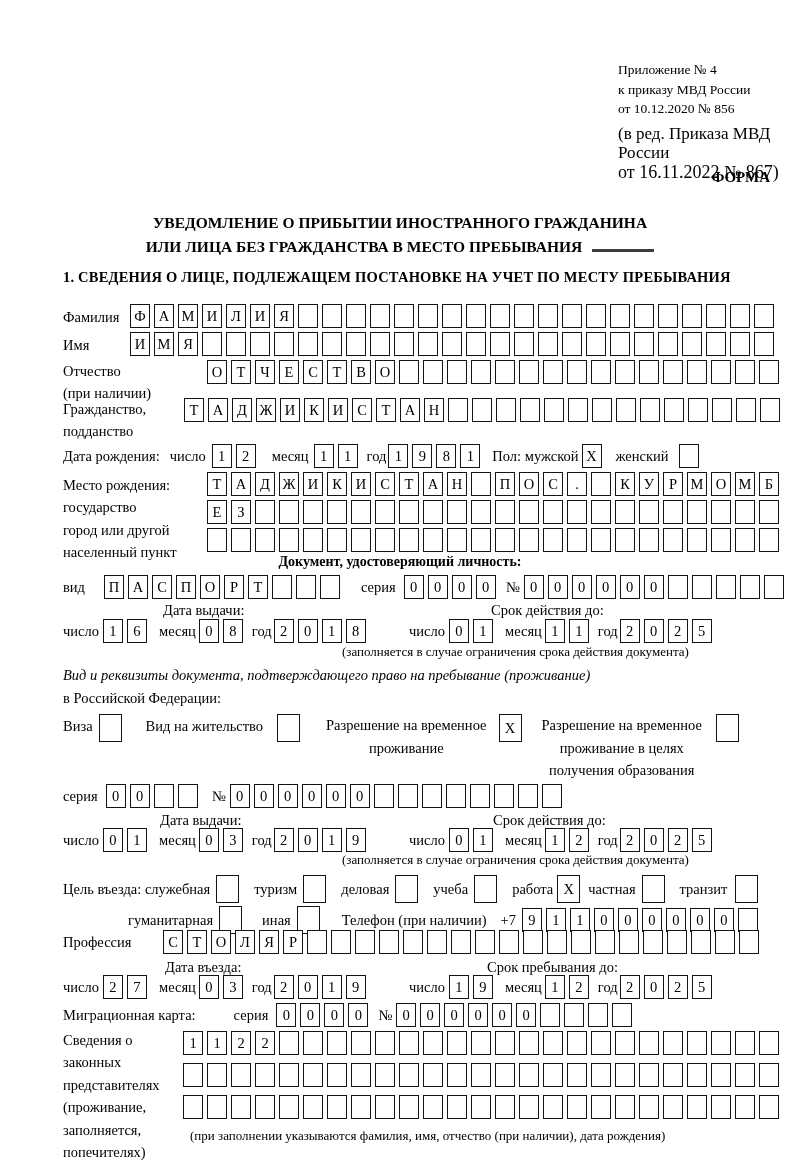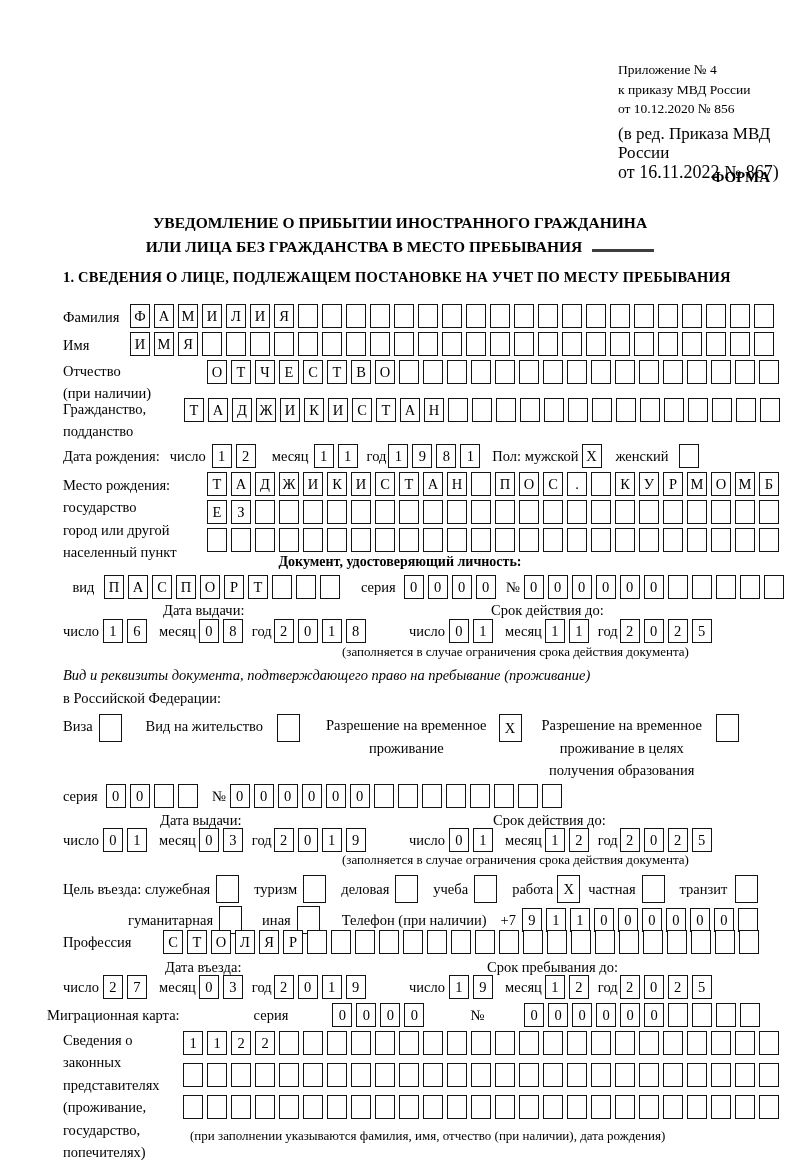--- a/index.html
+++ b/index.html
@@ -280,21 +280,21 @@
       <span class="cell"></span>
       <span class="cell"></span>
       <span class="cell"></span>
       <span class="cell"></span>
       <span class="cell"></span>
     </div>
 
   <div class="abs center-head" style="left:0;top:532px;">Документ, удостоверяющий личность:</div>
 
   <div class="abs row" style="left:63px;top:553px;">
-    <span class="lbl" style="width:41px;text-align:center;">вид</span>
+    <span class="lbl" style="width:41px;">вид</span>
     <span class="cells">
         <span class="cell">П</span>
         <span class="cell">А</span>
         <span class="cell">С</span>
         <span class="cell">П</span>
         <span class="cell">О</span>
         <span class="cell">Р</span>
         <span class="cell">Т</span>
         <span class="cell"></span>
         <span class="cell"></span>
@@ -585,21 +585,21 @@
       </span>
     <span class="lbl" style="margin-left:5px;">год</span>
     <span class="cells" style="margin-left:2px;">
         <span class="cell">2</span>
         <span class="cell">0</span>
         <span class="cell">2</span>
         <span class="cell">5</span>
       </span>
   </div>
 
-  <div class="abs row" style="left:47px;top:981px;gap:36px;">
+  <div class="abs row" style="left:63px;top:981px;">
     <span class="lbl">Миграционная карта:</span>
     <span class="lbl" style="margin-left:38px;margin-right:8px;">серия</span>
     <span class="cells">
         <span class="cell">0</span>
         <span class="cell">0</span>
         <span class="cell">0</span>
         <span class="cell">0</span>
       </span>
     <span class="lbl" style="margin-left:6px;margin-right:4px;">№</span>
     <span class="cells">
@@ -614,21 +614,21 @@
         <span class="cell"></span>
         <span class="cell"></span>
       </span>
   </div>
 
   <div class="abs stack" style="left:63px;top:1007px;">
     <div>Сведения о</div>
     <div>законных</div>
     <div>представителях</div>
     <div>(проживание,</div>
-    <div>государство,</div>
+    <div>заполняется,</div>
     <div>попечителях)</div>
   </div>
   <div class="abs cells" style="left:183px;top:1009px;">
       <span class="cell">1</span>
       <span class="cell">1</span>
       <span class="cell">2</span>
       <span class="cell">2</span>
       <span class="cell"></span>
       <span class="cell"></span>
       <span class="cell"></span>

